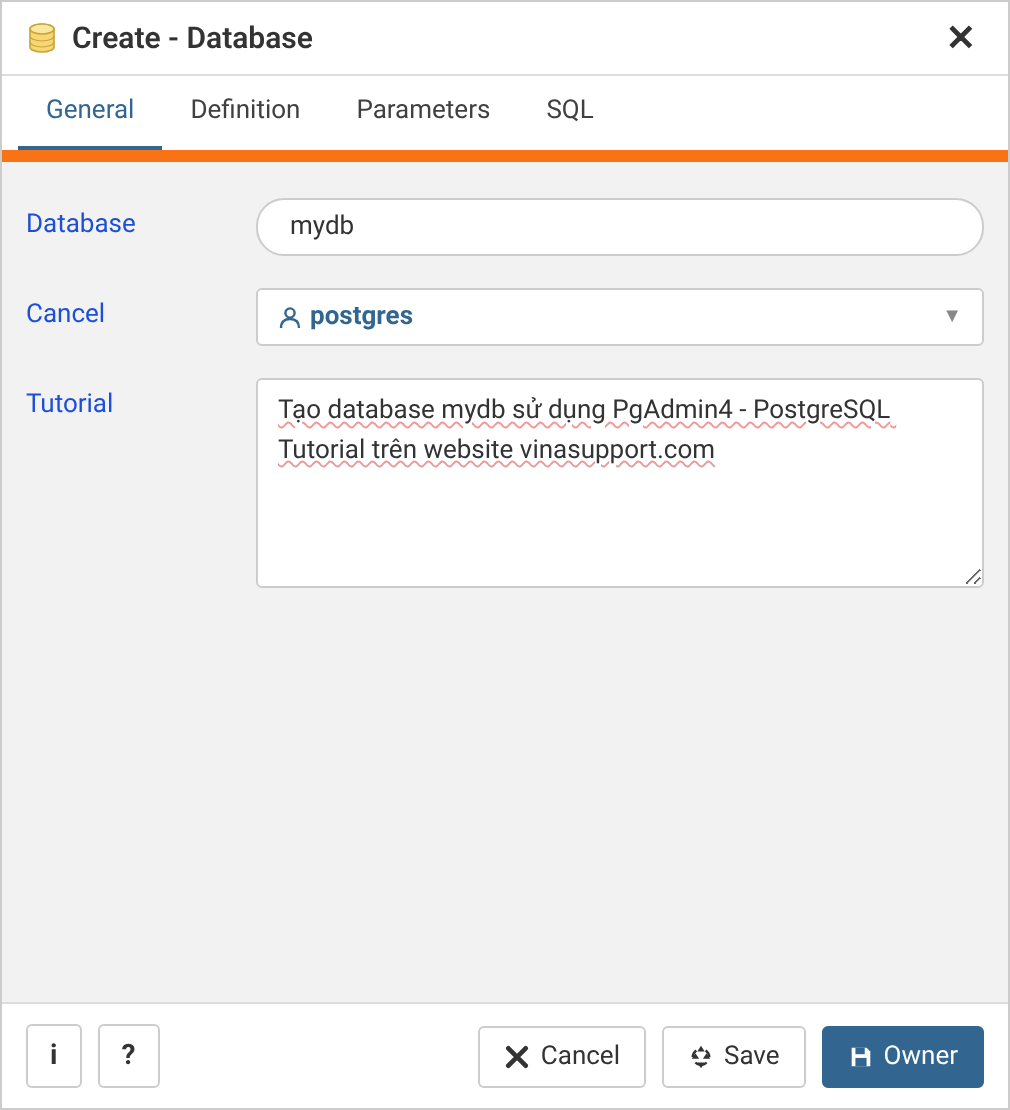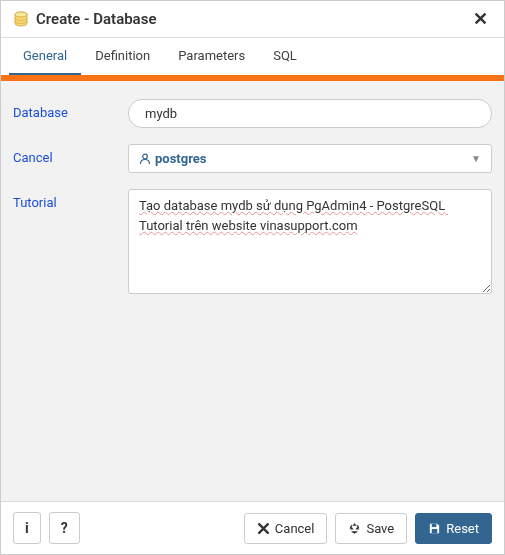--- a/index.html
+++ b/index.html
@@ -273,17 +273,17 @@
           <path d="M4.5 3.5 A4.5 4.5 0 0 0 2.5 7 M11.5 7 A4.5 4.5 0 0 0 9.5 3.5 M4 10 A4.5 4.5 0 0 0 7 11.5 M7 11.5 A4.5 4.5 0 0 0 10 10" stroke="#333" stroke-width="1.3" fill="none"></path>
         </svg>
         <span>Save</span>
       </button>
       <button class="btn btn-primary">
         <svg class="icon-svg" viewBox="0 0 14 14">
           <path d="M2 2 L10 2 L12 4 L12 12 L2 12 Z" fill="#fff"></path>
           <rect x="4" y="2" width="5" height="3.5" fill="#326690"></rect>
           <rect x="4" y="7.5" width="6" height="4.5" fill="#326690"></rect>
         </svg>
-        <span>Reset</span>
+        <span>Owner</span>
       </button>
     </div>
   </div>
 </div>
 
 </body></html>

